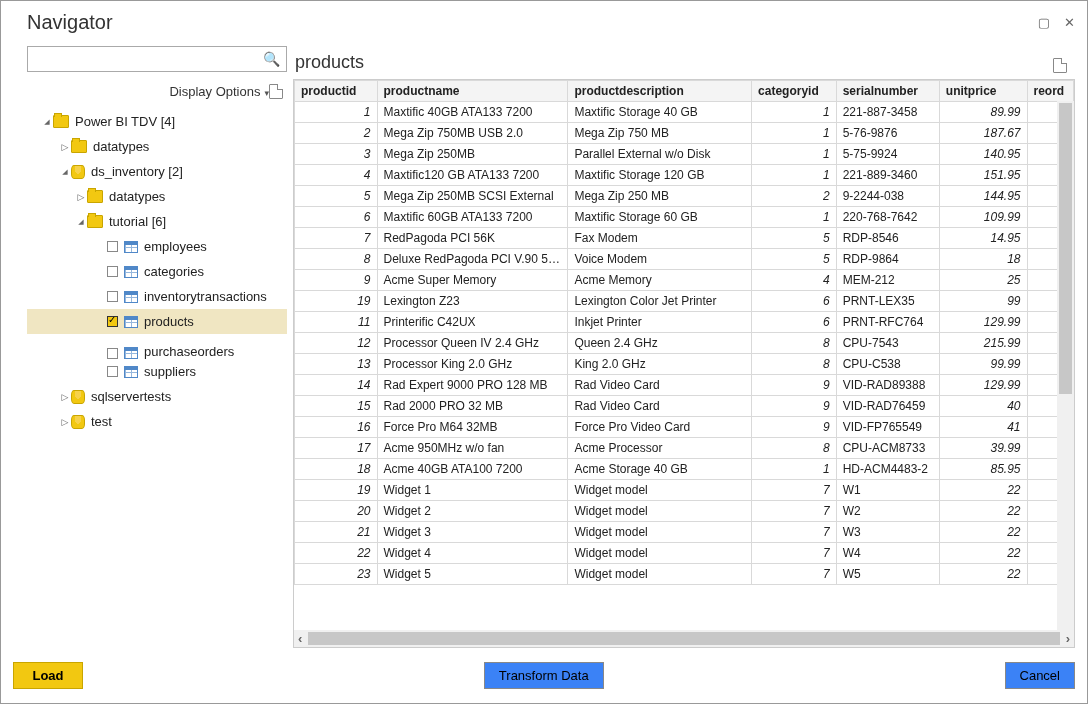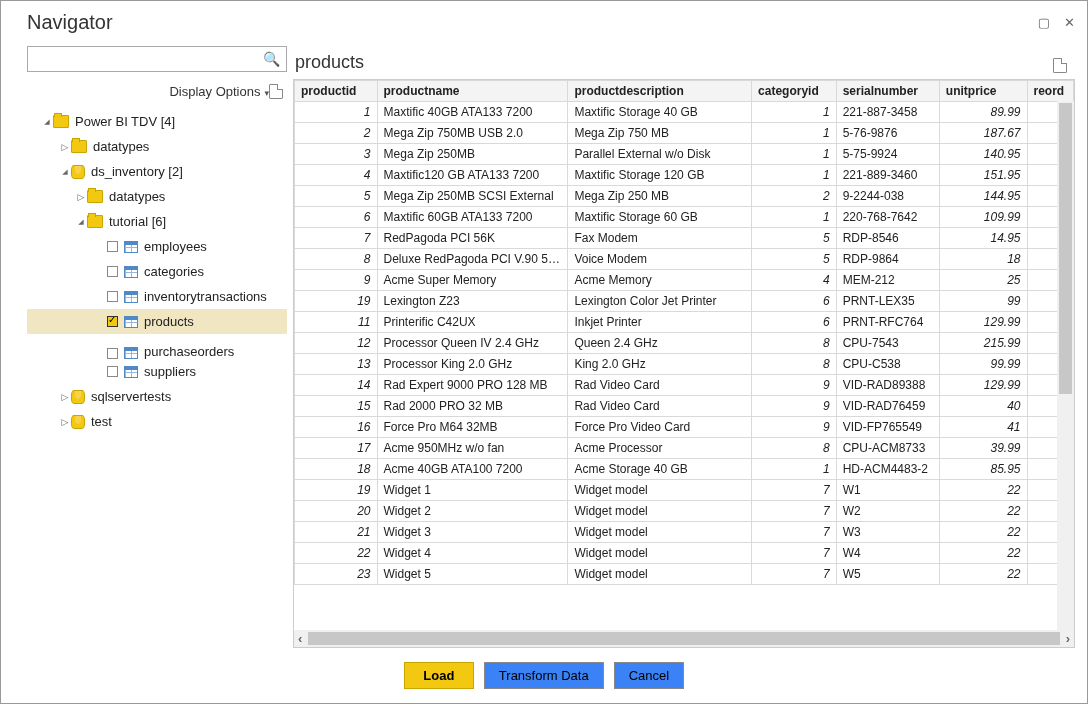--- a/index.html
+++ b/index.html
@@ -57,21 +57,21 @@
 }
 table.grid th { background:#f4f4f4; font-weight:600; text-align:left; }
 col.c0 { width: 80px; } col.c1 { width: 185px; } col.c2 { width: 178px; }
 col.c3 { width: 82px; } col.c4 { width: 100px; } col.c5 { width: 85px; } col.c6{ width: 45px; }
 .num { text-align:right; font-style: italic; }
 .vscroll { position:absolute; right:0; top:21px; bottom:0; width:17px; background:#f0f0f0; }
 .vscroll .thumb { position:absolute; top:2px; left:2px; right:2px; height: 55%; background:#c7c7c7; }
 .hscroll { height:17px; background:#f0f0f0; display:flex; align-items:center; justify-content:space-between; padding:0 4px; }
 .hscroll .track { flex:1; margin:0 6px; height:13px; background:#c7c7c7; }
 .hscroll .harrow { font-size:13px; font-weight:bold; color:#666; cursor:pointer; }
-.footer { display:flex; justify-content:center; gap:10px; padding:14px 12px; }
+.footer { display:flex; justify-content:space-between; gap:10px; padding:14px 12px; }
 .btn { min-width:70px; padding:5px 14px; font-size:13px; border:1px solid #888; background:#3b82f6; cursor:pointer; }
 .btn.primary { background:#f2c811; border-color:#c9a500; font-weight:600; }
 .leaf-icon-sm { display:inline-block; width:14px; height:15px; border:1px solid #888; border-radius:1px; position:relative; background:#fff;}
 .leaf-icon-sm::before{content:"";position:absolute;top:-1px;right:-1px;width:5px;height:5px;background:#fff;border-left:1px solid #888;border-bottom:1px solid #888;}
 </style>
 </head>
 <body>
 
 <div class="window">
   <div class="titlebar">

